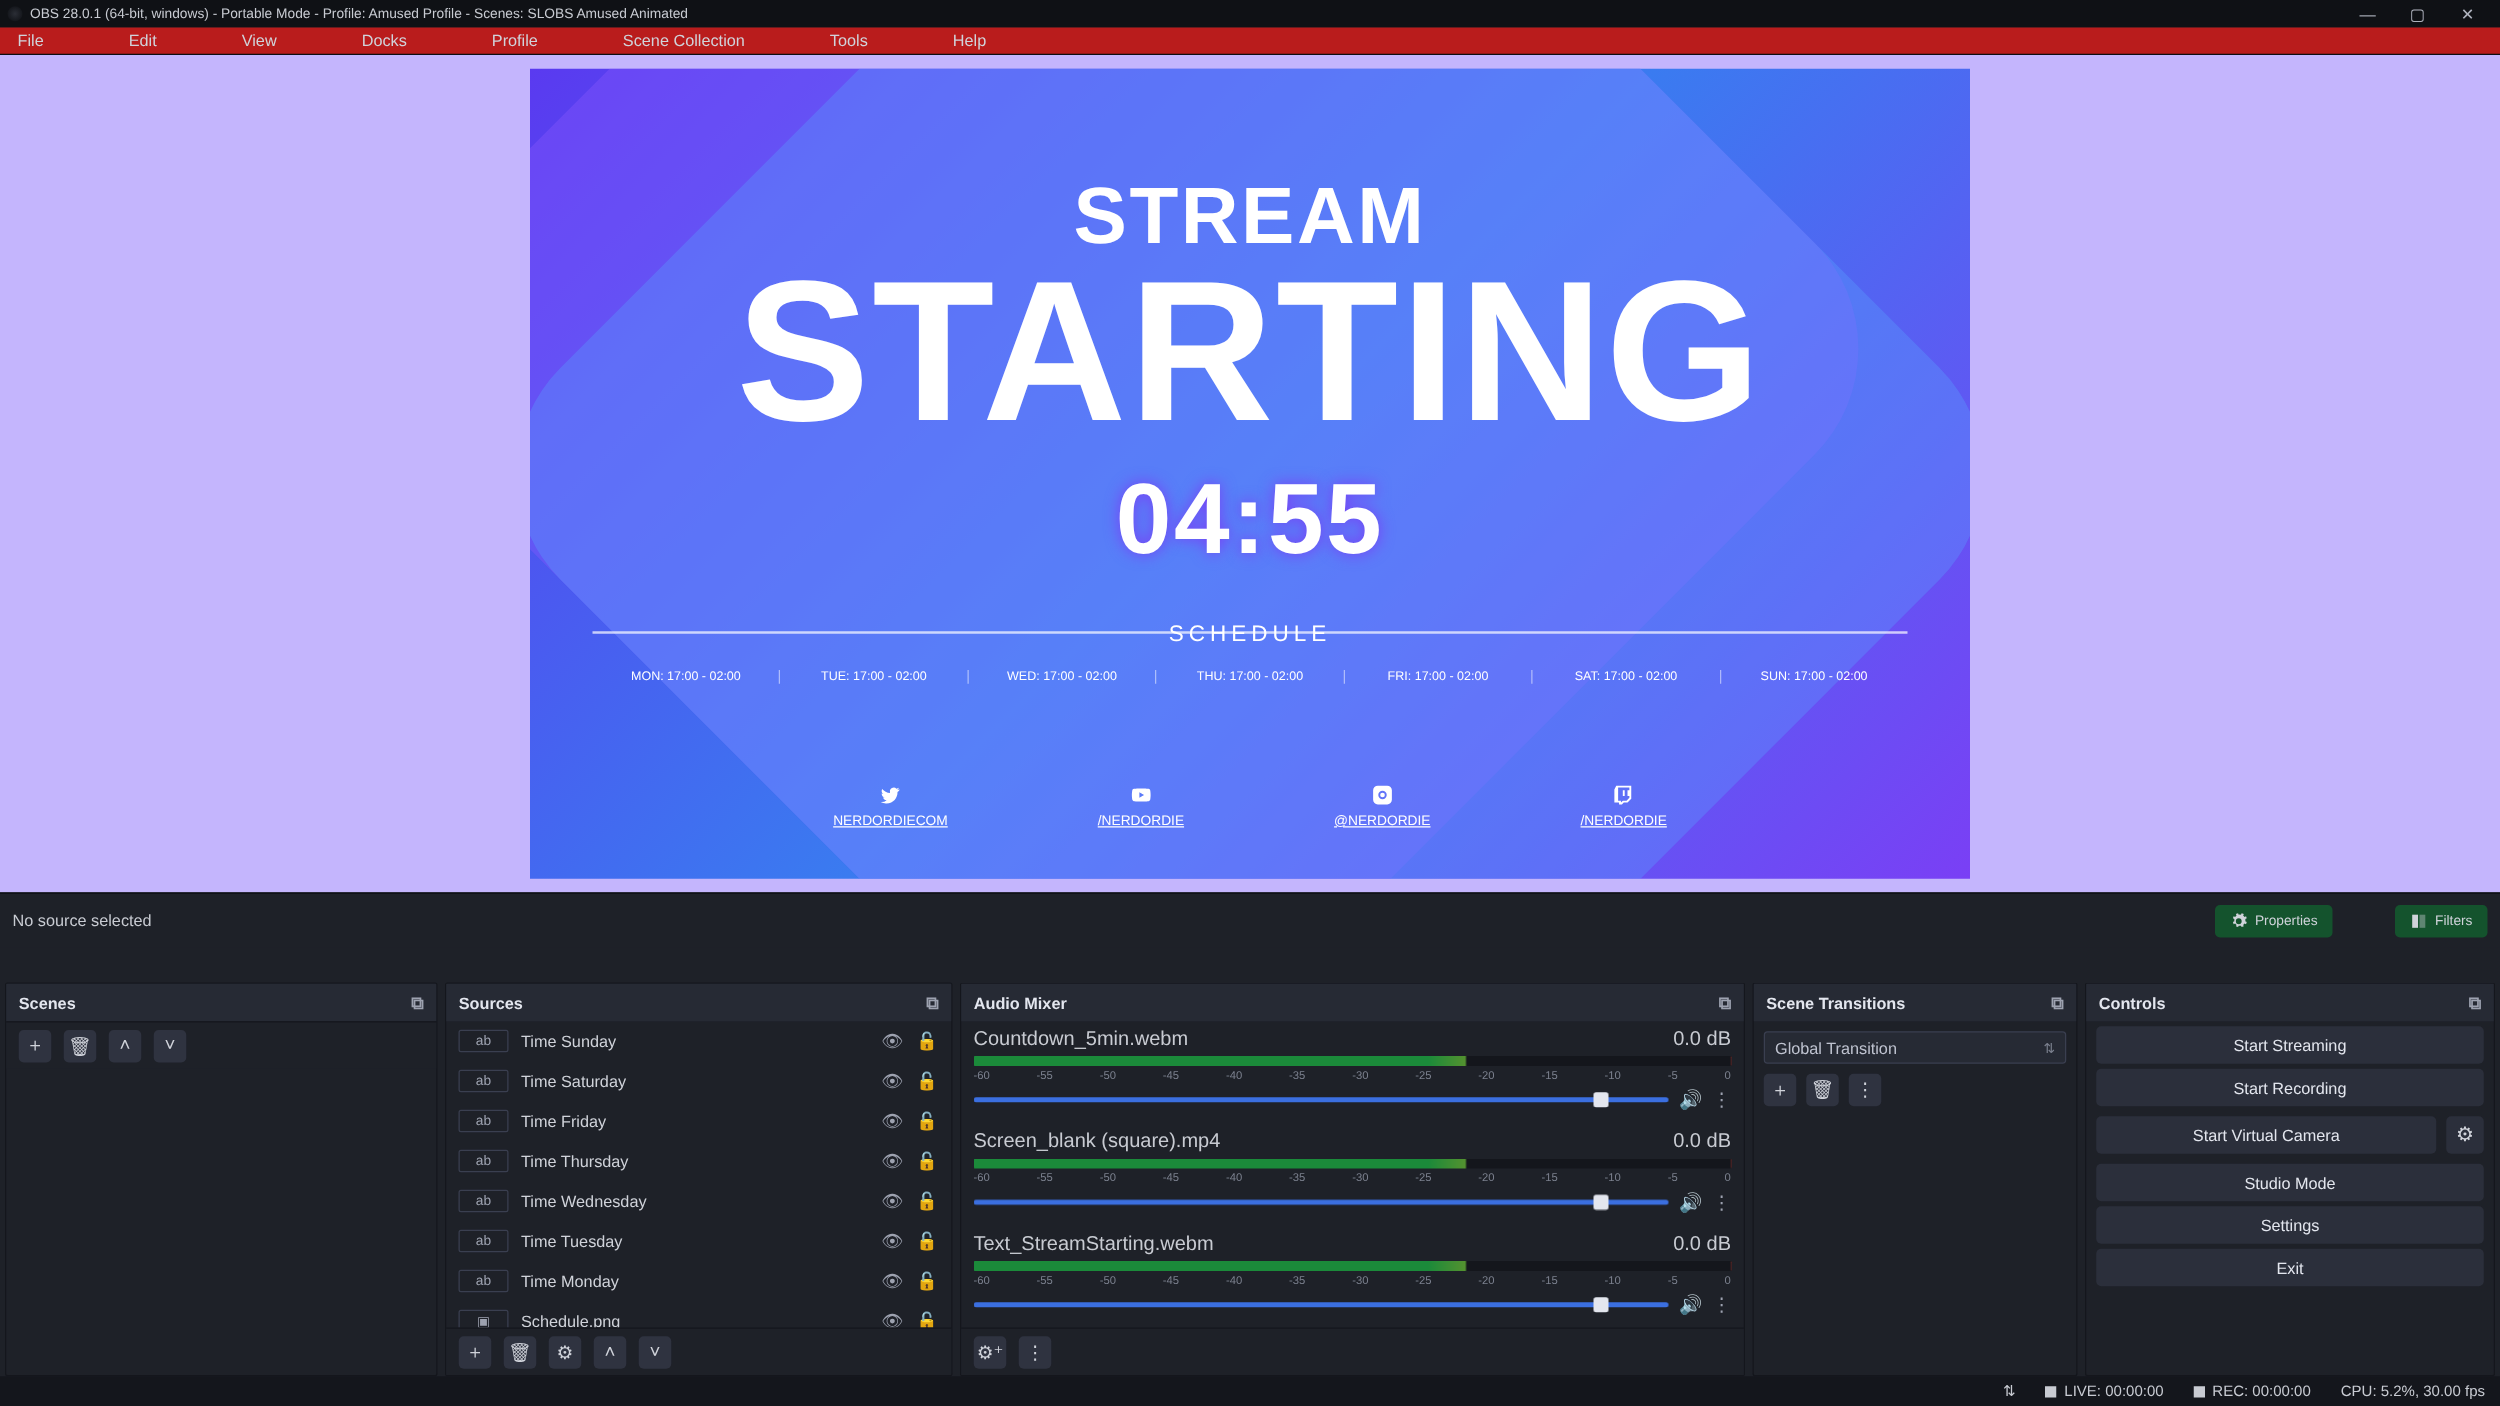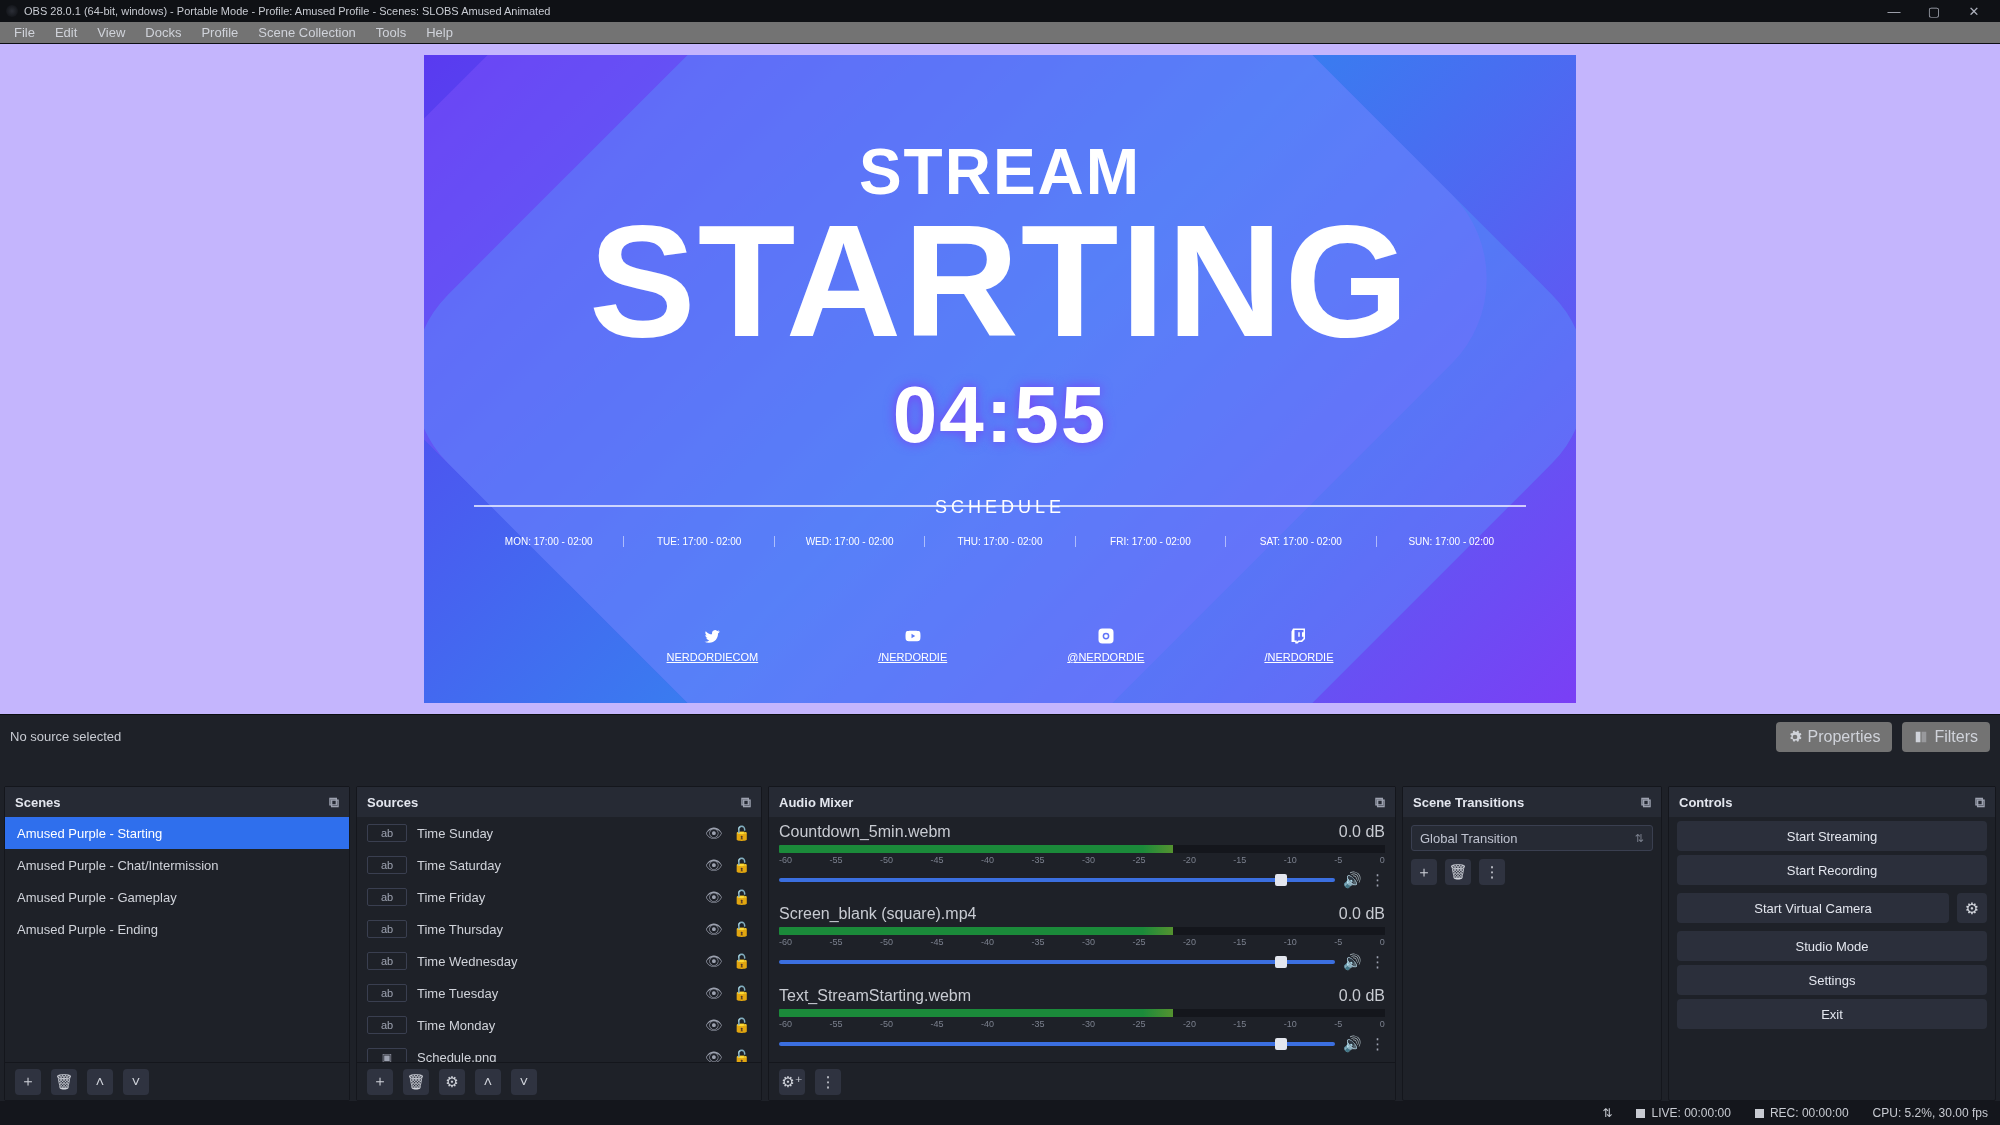--- a/index.html
+++ b/index.html
@@ -5,21 +5,21 @@
 * { margin: 0; padding: 0; box-sizing: border-box; font-family: "Segoe UI", Arial, sans-serif; }
 html, body { width: 2000px; height: 1125px; background: #1e2128; color: #d0d3da; overflow: hidden; user-select: none; }
 
 
 .titlebar { height: 22px; background: #0f1115; display: flex; align-items: center; padding: 0 6px; font-size: 11px; color: #c8cbd2; }
 .titlebar .logo { width: 12px; height: 12px; border-radius: 50%; background: radial-gradient(#2b2e36, #0b0d11); margin-right: 6px; display: inline-block; }
 .titlebar .spacer { flex: 1; }
 .titlebar .winbtn { width: 40px; height: 22px; display: flex; align-items: center; justify-content: center; font-size: 13px; color: #aeb2bd; }
 
 
-.menubar { height: 22px; background: #737373; display: flex; align-items: center; padding: 0 4px; font-size: 13px; color: #d0d3da; border-bottom: 1px solid #0c0e12; }
+.menubar { height: 22px; background: #b91c1c; display: flex; align-items: center; padding: 0 4px; font-size: 13px; color: #d0d3da; border-bottom: 1px solid #0c0e12; gap: 48px; }
 .menubar .menuitem { padding: 2px 10px; }
 
 
 .main { display: flex; flex-direction: column; height: calc(1125px - 22px - 22px - 24px); }
 
 
 .preview-wrap { height: 670px; background: #c4b5fd; display: flex; align-items: center; justify-content: center; }
 .preview { width: 1152px; height: 648px; background: linear-gradient(135deg, #5a3af0 0%, #3a7bf0 50%, #7a3ff5 100%); position: relative; overflow: hidden; color: #fff; }
 .preview .diamond { position: absolute; width: 900px; height: 900px; border-radius: 120px; transform: rotate(45deg); }
 .d1 { background: rgba(90,160,255,.35); left: 126px; top: -126px; }
@@ -32,21 +32,21 @@
 .preview .schedlabel { position: relative; top: -10px; background: transparent; display: inline-block; padding: 0 14px; font-size: 18px; letter-spacing: 4px; }
 .preview .days { display: flex; justify-content: space-between; font-size: 10px; margin-top: 8px; }
 .preview .days span { flex: 1; border-left: 1px solid rgba(255,255,255,.5); padding: 0 4px; }
 .preview .days span:first-child { border-left: none; }
 .preview .socials { position: absolute; left: 0; right: 0; bottom: 40px; display: flex; justify-content: center; gap: 120px; font-size: 11px; text-align: center; text-decoration: underline; }
 .preview .socials .si svg { width: 18px; height: 18px; fill: #fff; display: block; margin: 0 auto 6px; }
 
 
 .ctxbar { height: 44px; background: #1e2128; display: flex; align-items: center; padding: 0 10px; gap: 10px; border-top: 1px solid #0c0e12; }
 .ctxbar .label { font-size: 13px; color: #c8cbd2; margin-right: auto; }
-.btn { background: #737373; color: #d0d3da; border: none; border-radius: 4px; padding: 6px 12px; font-size: 16px; display: inline-flex; align-items: center; gap: 6px; }
+.btn { background: #14532d; color: #d0d3da; border: none; border-radius: 4px; padding: 6px 12px; font-size: 11px; display: inline-flex; align-items: center; gap: 6px; margin-left: 40px; }
 
 
 .panels { flex: 1; display: grid; grid-template-columns: 346px 406px 628px 260px 1fr; gap: 6px; padding: 0 4px; min-height: 0; margin-top: 28px; }
 .panel { background: #1e2128; display: flex; flex-direction: column; border: 1px solid #14161c; border-radius: 2px; min-height: 0; }
 .panel-header { height: 30px; background: #262a34; display: flex; align-items: center; padding: 0 10px; font-size: 13px; font-weight: 600; color: #e3e6ee; }
 .panel-header .pop { margin-left: auto; font-size: 14px; color: #9da2b0; }
 .panel-body { flex: 1; overflow: auto; }
 .panel-footer { height: 38px; background: #1e2128; display: flex; align-items: center; gap: 10px; padding: 0 10px; border-top: 1px solid #14161c; }
 .iconbtn { width: 26px; height: 26px; background: #2f3340; border-radius: 4px; display: flex; align-items: center; justify-content: center; color: #d0d3da; font-size: 15px; }
 
@@ -178,26 +178,20 @@
     </button>
   </div>
 
   <div class="panels">
 
     <div class="panel">
       <div class="panel-header">
         <span>Scenes</span>
         <span class="pop">⧉</span>
       </div>
-      <div class="panel-body" id="scenes-list">
-          <div class="listrow selected">Amused Purple - Starting</div>
-          <div class="listrow">Amused Purple - Chat/Intermission</div>
-          <div class="listrow">Amused Purple - Gameplay</div>
-          <div class="listrow">Amused Purple - Ending</div>
-        </div>
       <div class="panel-footer">
         <div class="iconbtn">＋</div>
         <div class="iconbtn">🗑</div>
         <div class="iconbtn">˄</div>
         <div class="iconbtn">˅</div>
       </div>
     </div>
 
     <div class="panel">
       <div class="panel-header">

